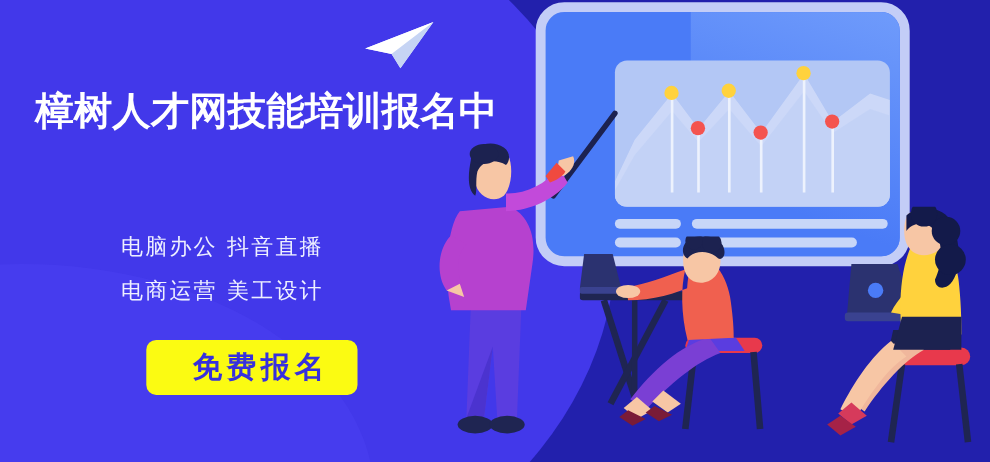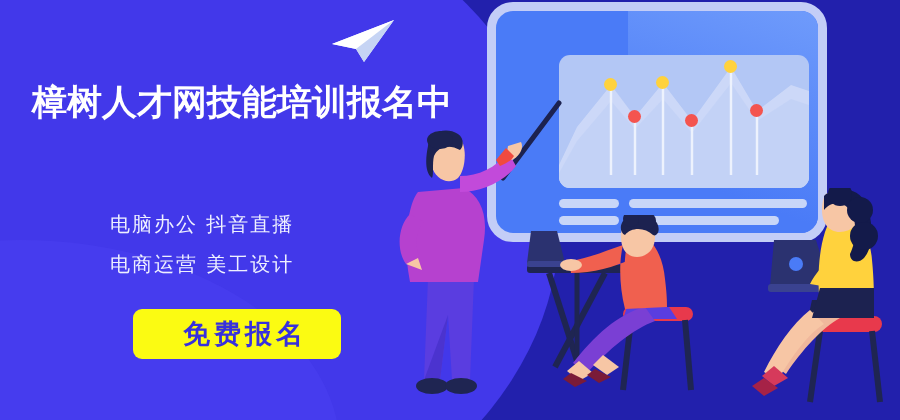--- a/index.html
+++ b/index.html
@@ -47,21 +47,21 @@
   .sub{
     position:absolute;left:110px;width:320px;
     color:#eef0ff;font-size:20px;line-height:30px;letter-spacing:2px;
     white-space:nowrap;
     font-family:"DejaVu Serif","Liberation Serif",serif;
   }
   .sub-1{top:209px;}
   .sub-2{top:249px;}
 
   .cta{
-    position:absolute;left:133px;top:309px;width:208px;height:50px;
+    position:absolute;left:133px;top:309px;width:192px;height:50px;
     background:#fbfb12;border-radius:9px;
     display:flex;align-items:center;justify-content:center;
     color:#3730dd;font-size:27px;font-weight:bold;letter-spacing:4px;
     box-sizing:border-box;padding-left:16px;cursor:pointer;
     font-family:"DejaVu Serif","Liberation Serif",serif;
   }
 
   
   .monitor{
     position:absolute;left:487px;top:2px;width:340px;height:240px;

